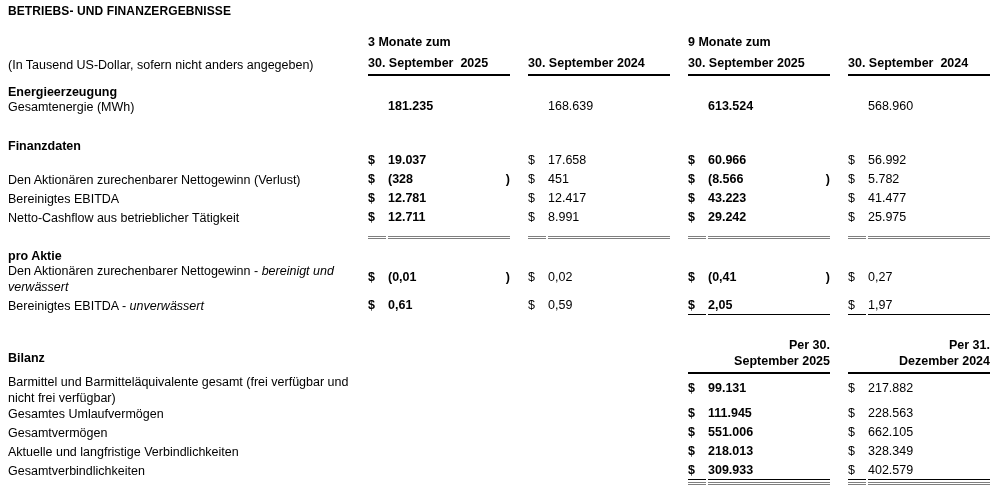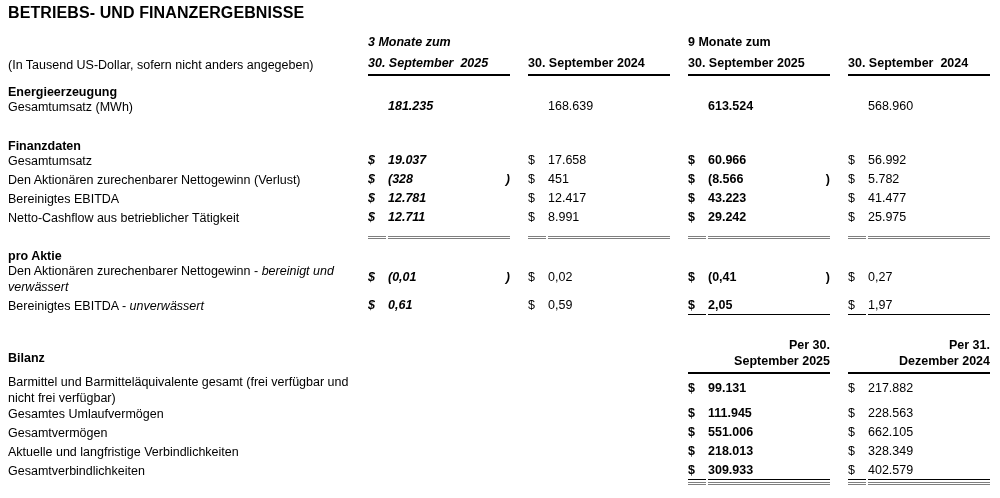--- a/index.html
+++ b/index.html
@@ -7,37 +7,37 @@
   body {
     width:1000px; height:498px;
     font-family:"Liberation Sans", sans-serif;
     font-size:12.5px; color:#000;
   }
   .page { position:relative; width:1000px; height:498px; background:#fff; overflow:hidden; }
   .abs { position:absolute; }
   .b { font-weight:700; }
   .i { font-style:italic; }
   .lbl { left:8px; width:348px; line-height:16px; }
-  .c0 { left:368px;font-style:italic; } .c1 { left:528px; } .c2 { left:688px; } .c3 { left:848px; }
+  .c0 { left:368px; } .c1 { left:528px; } .c2 { left:688px; } .c3 { left:848px; }
   .cell { position:absolute; width:142px; display:flex; align-items:flex-end; }
   .cur { width:18px; flex:none; }
   .vwrap { flex:1; display:flex; margin-left:2px; }
   .par { margin-left:auto; }
   .ind { padding-left:20px; }
   .hdr { border-bottom:2px solid #000; padding-bottom:4px; font-weight:700; }
   .hdr span { white-space:pre; }
   .hdr2 { flex-direction:column; border-bottom:2px solid #000; padding-bottom:3px;
           font-weight:700; line-height:16px; }
   .ul .cur, .ul .vwrap { border-bottom:1px solid #000; padding-bottom:2px; }
   .dbl { position:absolute; width:142px; display:flex; }
   .dbl span { display:block; height:1px; border-top:1px solid #7f7f7f;
               border-bottom:1px solid #7f7f7f; box-sizing:content-box; }
   .dbl .d1 { width:18px; margin-right:2px; }
   .dbl .d2 { flex:1; }
-  .title { font-size:16px; letter-spacing:.1px; }
+  .title { font-size:12px; letter-spacing:.1px; }
 </style>
 </head>
 <body>
 
 <div class="page">
 
   <div class="abs b title" style="left:8px;top:4px">BETRIEBS- UND FINANZERGEBNISSE</div>
 
   <div class="abs b c0" style="top:35px">3 Monate zum</div>
   <div class="abs b c2" style="top:35px">9 Monate zum</div>
@@ -52,37 +52,36 @@
   </div>
   <div class="cell hdr c2" style="top:56px">
     <span>30. September 2025</span>
   </div>
   <div class="cell hdr c3" style="top:56px">
     <span>30. September  2024</span>
   </div>
 
   <div class="abs b lbl" style="top:84px">Energieerzeugung</div>
 
-  <div class="abs lbl" style="top:99px">Gesamtumsatz (MWh)</div>
+  <div class="abs lbl" style="top:99px">Gesamtenergie (MWh)</div>
   <div class="cell c0 ind b" style="top:99px">
     <span>181.235</span>
   </div>
   <div class="cell c1 ind" style="top:99px">
     <span>168.639</span>
   </div>
   <div class="cell c2 ind b" style="top:99px">
     <span>613.524</span>
   </div>
   <div class="cell c3 ind" style="top:99px">
     <span>568.960</span>
   </div>
 
   <div class="abs b lbl" style="top:138px">Finanzdaten</div>
 
-  <div class="abs lbl" style="top:153px">Gesamtumsatz</div>
   <div class="cell c0 b" style="top:153px">
     <span class="cur">$</span>
     <span class="vwrap">
         <span>19.037</span>
       </span>
   </div>
   <div class="cell c1" style="top:153px">
     <span class="cur">$</span>
     <span class="vwrap">
         <span>17.658</span>

